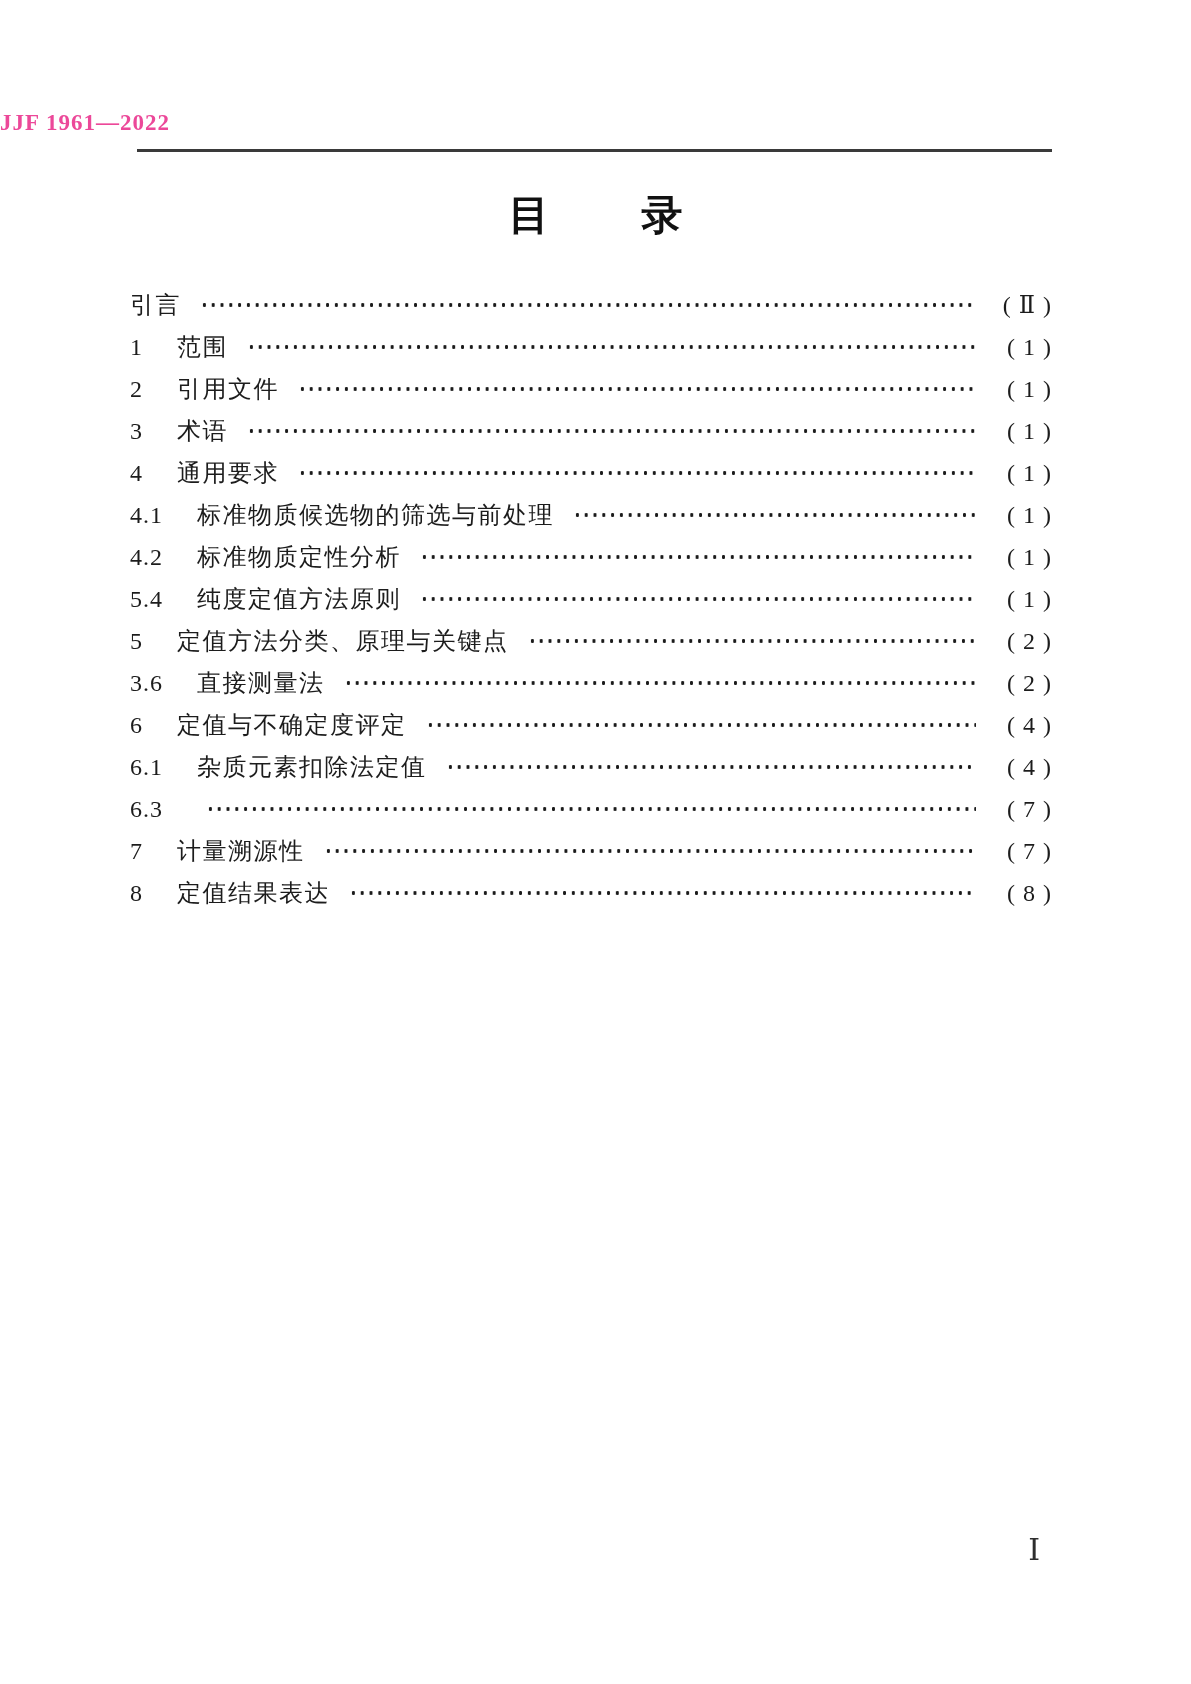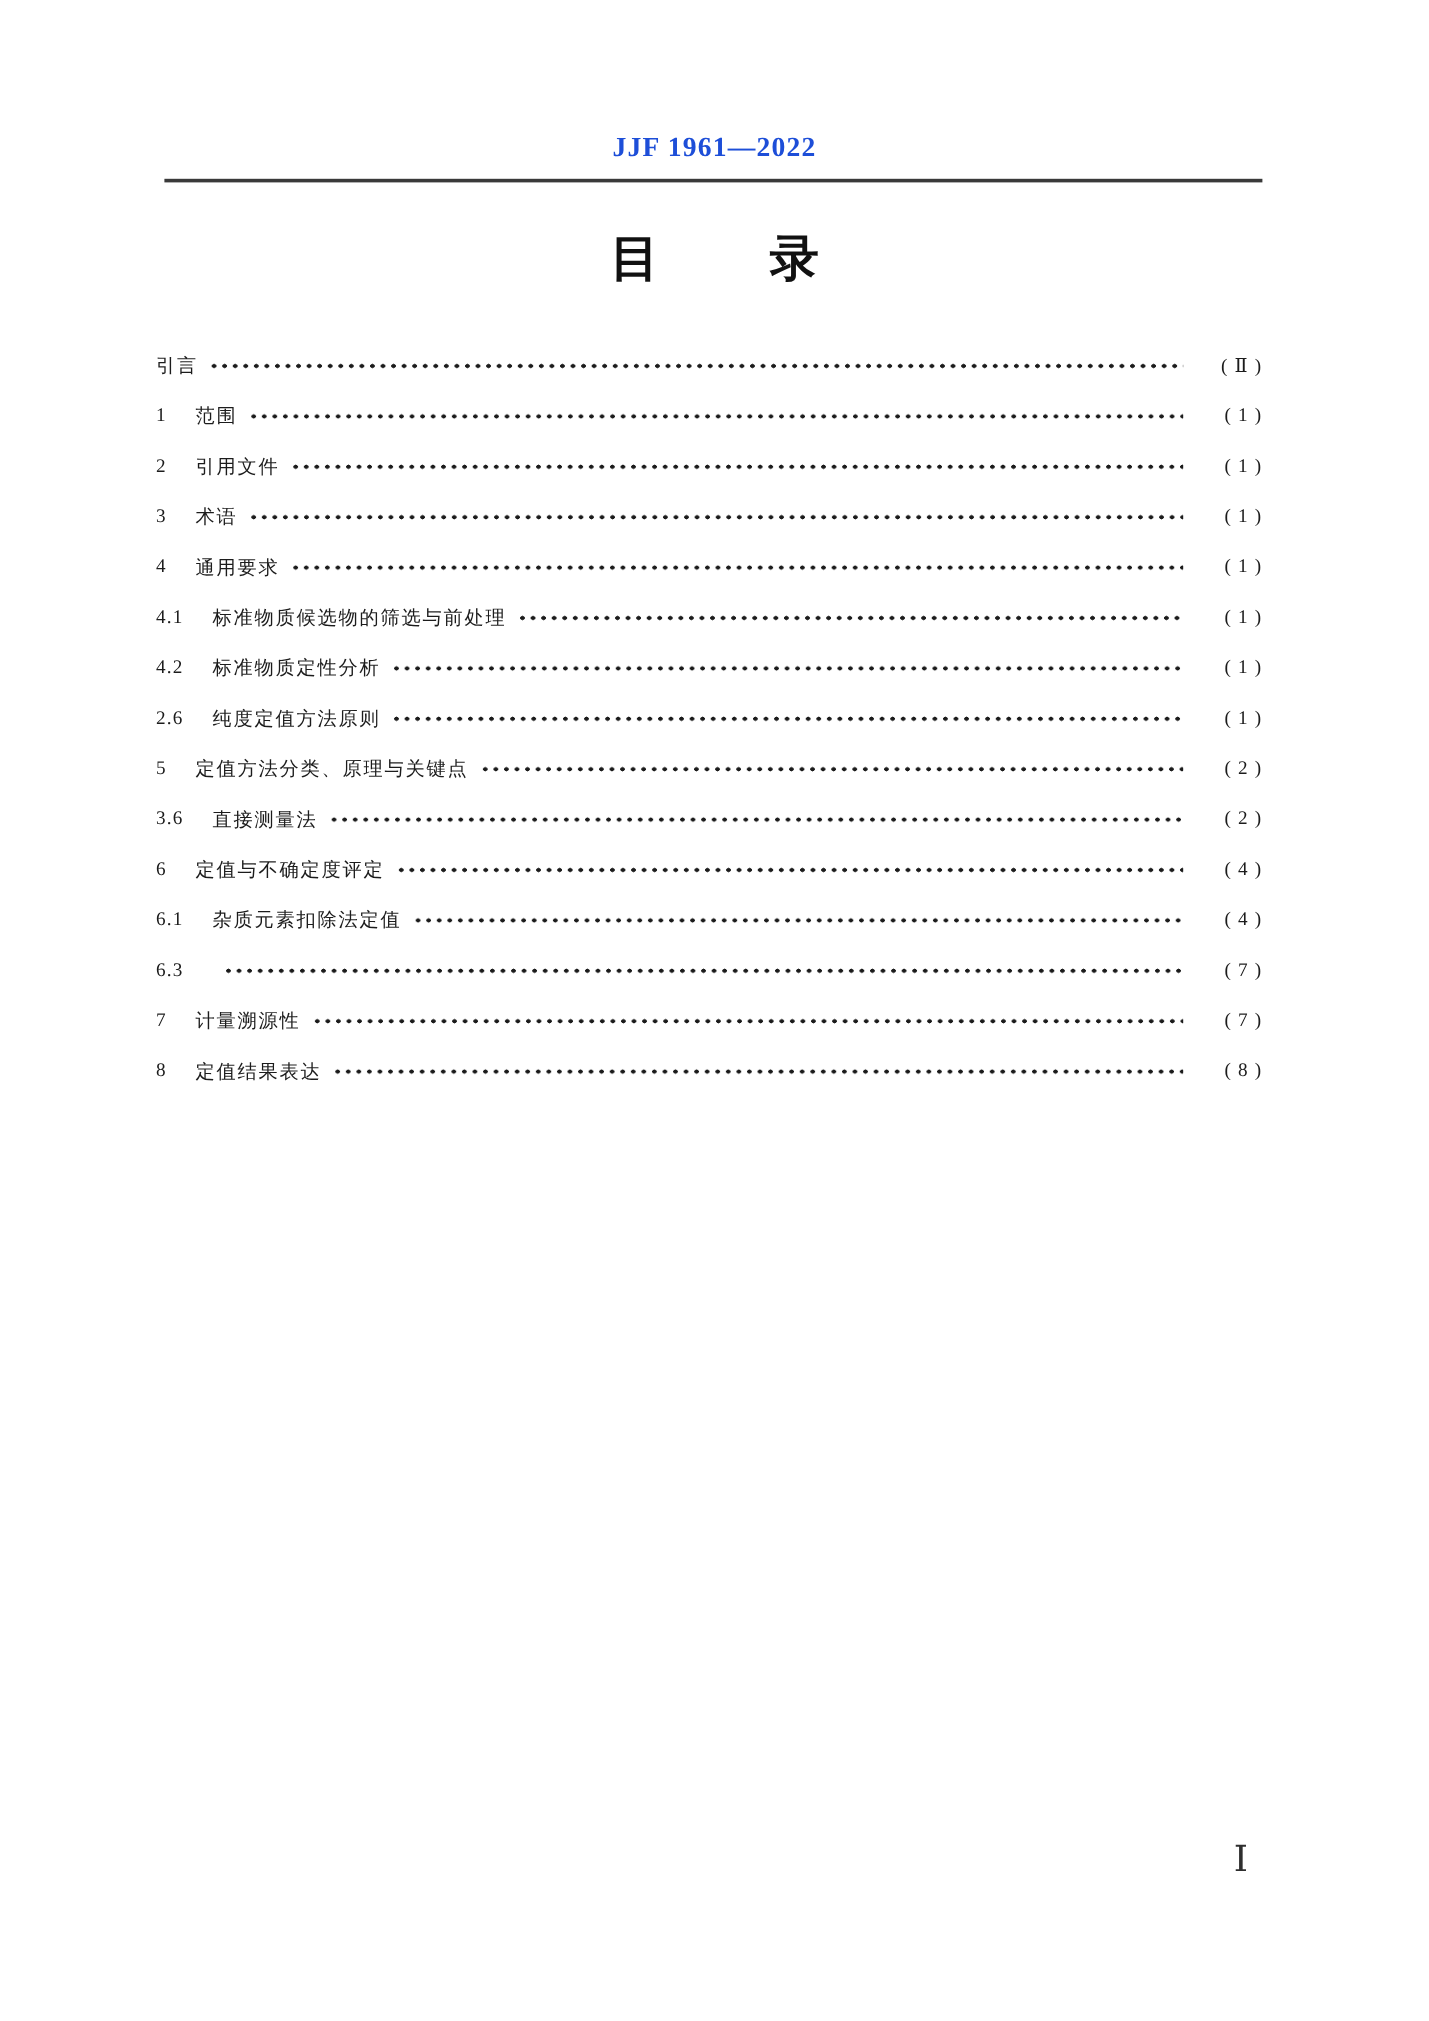--- a/index.html
+++ b/index.html
@@ -14,25 +14,25 @@
     background: #ffffff;
     color: #1c1c1c;
     font-family: "Liberation Serif", "DejaVu Serif", serif;
     overflow: hidden;
   }
   .doc-header {
     position: absolute;
     top: 110px;
     left: 0;
     width: 100%;
-    text-align: center;
+    text-align: left;
     font-size: 23px;
     font-weight: 600;
     letter-spacing: 1px;
-    color: #1d4ed8;
+    color: #ec4899;
   }
   .header-rule {
     position: absolute;
     top: 149px;
     left: 137px;
     width: 915px;
     height: 0;
     border-top: 3px solid #3a3a3a;
   }
   .toc-title {
@@ -52,22 +52,23 @@
   .toc-list {
     position: absolute;
     top: 284px;
     left: 130px;
     width: 922px;
   }
   .toc-row {
     display: flex;
     align-items: center;
     height: 42px;
-    font-size: 16px;
+    font-size: 24px;
     color: #1c1c1c;
+    gap: 10px;
   }
   .toc-num {
     margin-right: 24px;
     white-space: pre;
     letter-spacing: 1px;
     flex: 0 0 auto;
   }
   .toc-num:empty { display: none; }
   .toc-label {
     white-space: nowrap;
@@ -158,21 +159,21 @@
     </div>
 
     <div class="toc-row">
       <span class="toc-num">4.2</span>
       <span class="toc-label">标准物质定性分析</span>
       <span class="toc-leader"></span>
       <span class="toc-page">( 1 )</span>
     </div>
 
     <div class="toc-row">
-      <span class="toc-num">2.6</span>
+      <span class="toc-num">5.4</span>
       <span class="toc-label">纯度定值方法原则</span>
       <span class="toc-leader"></span>
       <span class="toc-page">( 1 )</span>
     </div>
 
     <div class="toc-row">
       <span class="toc-num">5</span>
       <span class="toc-label">定值方法分类、原理与关键点</span>
       <span class="toc-leader"></span>
       <span class="toc-page">( 2 )</span>

